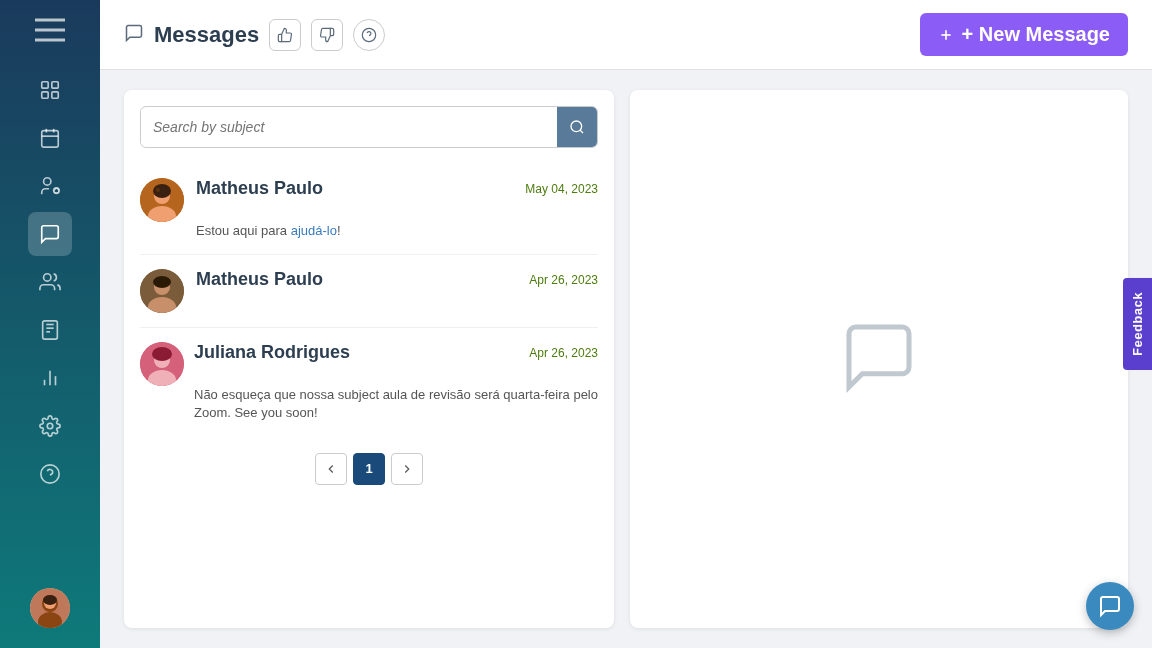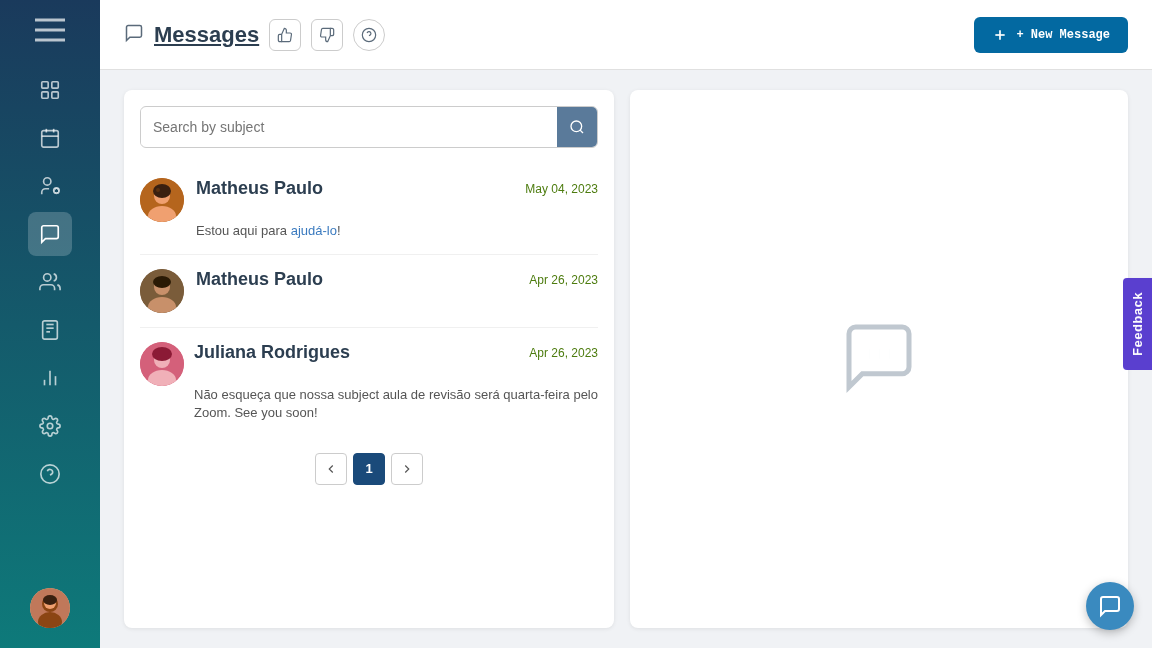--- a/index.html
+++ b/index.html
@@ -39,50 +39,50 @@
     
     .main-area { flex: 1; display: flex; flex-direction: column; height: 648px; }
 
     
     .header {
       height: 70px; background: #fff; display: flex; align-items: center;
       padding: 0 24px; border-bottom: 1px solid #e0e0e0;
       justify-content: space-between;
     }
     .header-left { display: flex; align-items: center; gap: 10px; }
-    .header-title { font-size: 22px; font-weight: 600; color: #2c3e50; text-decoration: underline; }
+    .header-title { font-size: 22px; font-weight: 600; color: #2c3e50; }
     .header-icon { color: #5a6a7a; }
     .header-icon svg { width: 20px; height: 20px; fill: none; stroke: currentColor; stroke-width: 1.8; }
     .btn-icon {
       width: 32px; height: 32px; border: 1px solid #ccc; border-radius: 6px;
       background: #fff; display: flex; align-items: center; justify-content: center;
       cursor: pointer; color: #5a6a7a;
     }
     .btn-icon svg { width: 16px; height: 16px; fill: none; stroke: currentColor; stroke-width: 1.8; }
     .btn-new-message {
-      background: #0369a1; color: #fff; border: none; border-radius: 6px;
-      padding: 10px 18px; font-size: 12px; font-weight: 600; cursor: pointer;
-      display: flex; align-items: center; gap: 8px; font-family: Liberation Mono, monospace;
+      background: #8b5cf6; color: #fff; border: none; border-radius: 6px;
+      padding: 10px 18px; font-size: 20px; font-weight: 600; cursor: pointer;
+      display: flex; align-items: center; gap: 8px;
     }
 
     
     .content { flex: 1; padding: 20px 24px; display: flex; gap: 16px; }
 
     
     .messages-panel {
       width: 490px; background: #fff; border-radius: 8px; padding: 16px;
       box-shadow: 0 1px 4px rgba(0,0,0,0.08); flex-shrink: 0;
     }
     .search-bar {
       display: flex; align-items: center; border: 1px solid #ccc;
       border-radius: 6px; overflow: hidden; margin-bottom: 16px;
     }
     .search-input {
       flex: 1; border: none; outline: none; padding: 10px 12px;
-      font-size: 14px; color: #555; background: #fff;
+      font-size: 14px; color: #555; background: #fff; font-style: italic;
     }
     .search-btn {
       width: 40px; height: 40px; background: #5a7a9a; border: none;
       display: flex; align-items: center; justify-content: center; cursor: pointer;
     }
     .search-btn svg { width: 16px; height: 16px; fill: none; stroke: #fff; stroke-width: 2; }
 
     .message-list { display: flex; flex-direction: column; }
     .message-item {
       display: flex; align-items: flex-start; gap: 12px; padding: 14px 0;

